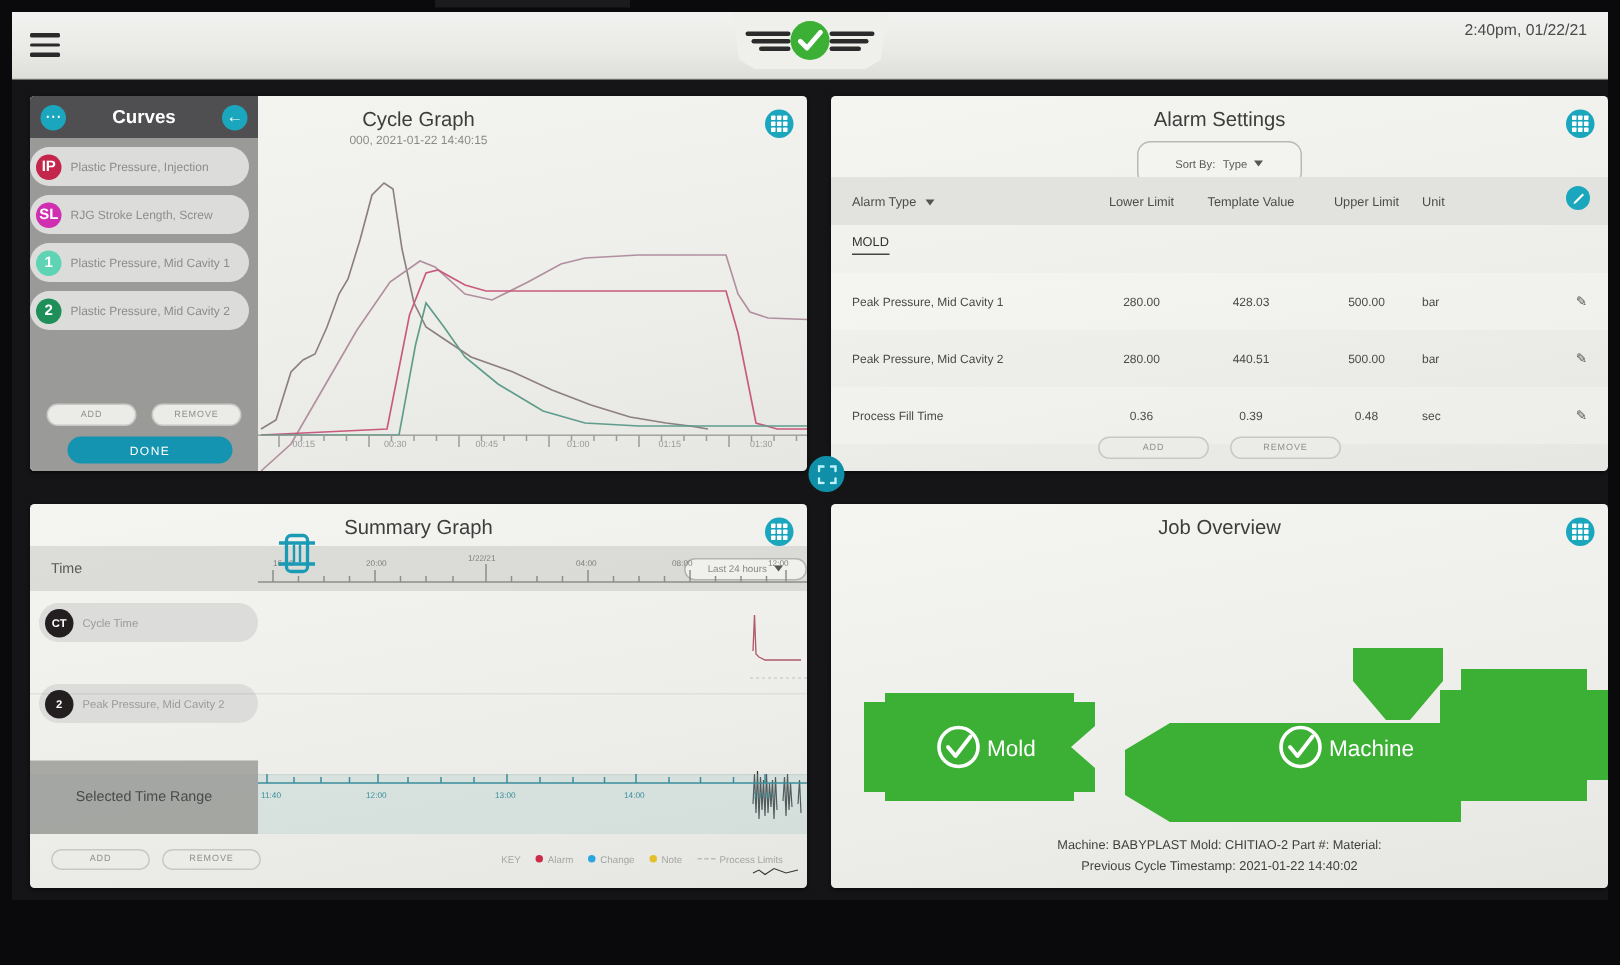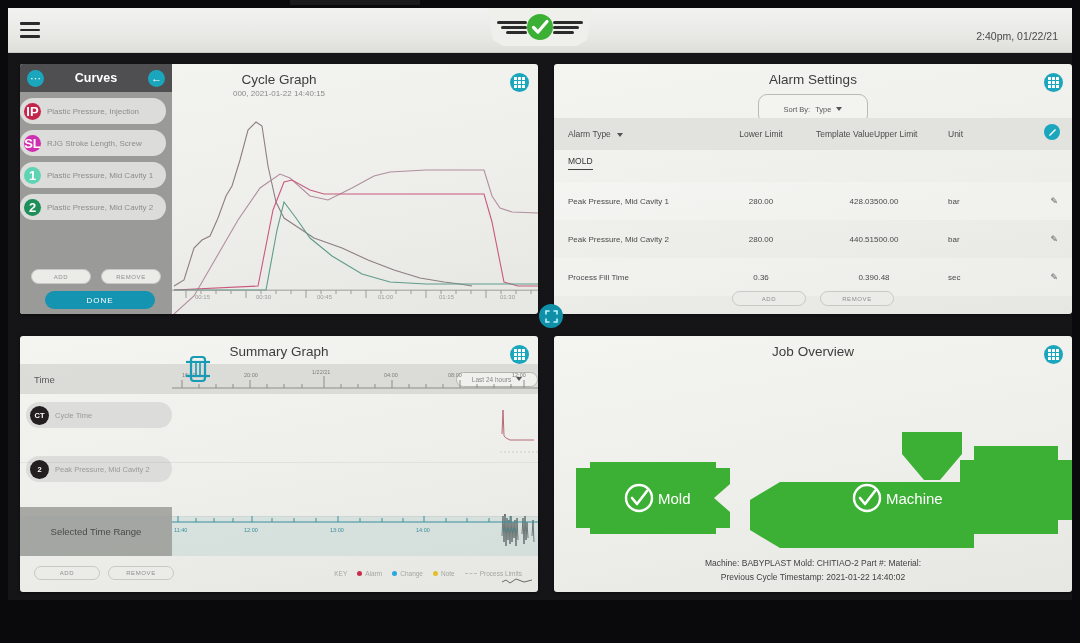--- a/index.html
+++ b/index.html
@@ -33,21 +33,21 @@
     border-bottom: 1px solid #c9c9c4;
   }
   .hamburger { position: absolute; left: 12px; top: 14px; width: 20px; height: 16px; cursor: pointer; }
   .hamburger span { display: block; height: 2.6px; background: #2a2a2a; margin-bottom: 4px; border-radius: 1px; }
 
   .logo-wrap {
     position: absolute; left: 50%; top: -2px; transform: translateX(-50%);
     width: 106px; height: 46px;
   }
   .clock {
-    position: absolute; right: 14px; top: 22px; font-size: 10.5px; color: #4a4a4a;
+    position: absolute; right: 14px; top: 6px; font-size: 10.5px; color: #4a4a4a;
   }
 
   
   .grid {
     position: absolute; left: 12px; top: 56px; width: 1040px; height: 528px;
   }
   .panel {
     position: absolute;
     background: linear-gradient(170deg,#f4f4f1 0%, #eeeeea 55%, #e6e6e2 100%);
     border-radius: 3px;
@@ -94,21 +94,21 @@
   .curve-list { padding: 6px 6px 0 0; }
   .curve-item {
     position: relative; height: 26px; margin: 0 0 6px 0;
     background: #dcdcda; border-radius: 13px; display: flex; align-items: center;
     padding-left: 4px; cursor: pointer;
   }
   .curve-item::before {
     content: ""; position: absolute; left: 0; top: 0; width: 3px; height: 26px;
   }
   .curve-badge {
-    width: 17px; height: 17px; border-radius: 50%; color: #fff; font-size: 13px;
+    width: 17px; height: 17px; border-radius: 50%; color: #fff; font-size: 10px;
     display: flex; align-items: center; justify-content: center; font-weight: bold;
     flex: 0 0 auto;
   }
   .curve-label { font-size: 8px; color: #8d8d8d; margin-left: 6px; }
 
   .curves-actions {
     position: absolute; left: 0; bottom: 30px; width: 152px;
     display: flex; justify-content: space-around; padding: 0 6px;
   }
   .pill-btn {
@@ -157,22 +157,22 @@
     padding-bottom: 3px; border-bottom: 1.5px solid #444;
   }
   .alarm-rows { position: absolute; left: 0; top: 118px; width: 518px; }
   .alarm-row {
     height: 38px; display: flex; align-items: center; padding: 0 14px;
     font-size: 8px; color: #4a4a4a; cursor: pointer;
   }
   .alarm-row:nth-child(odd) { background: rgba(255,255,255,.25); }
   .c-type  { width: 160px; }
   .c-lower { width: 66px; text-align: center; }
-  .c-tmpl  { width: 80px; text-align: right; }
-  .c-upper { width: 74px; }
+  .c-tmpl  { width: 80px; text-align: center; }
+  .c-upper { width: 74px; text-align: center; }
   .c-unit  { width: 58px; }
   .pencil { margin-left: auto; color: #555; font-size: 9px; cursor: pointer; }
   .alarm-actions {
     position: absolute; left: 0; bottom: 8px; width: 518px;
     display: flex; justify-content: center; gap: 14px;
   }
   .alarm-actions .pill-btn { width: 74px; height: 15px; }
 
   
   .time-bar {

